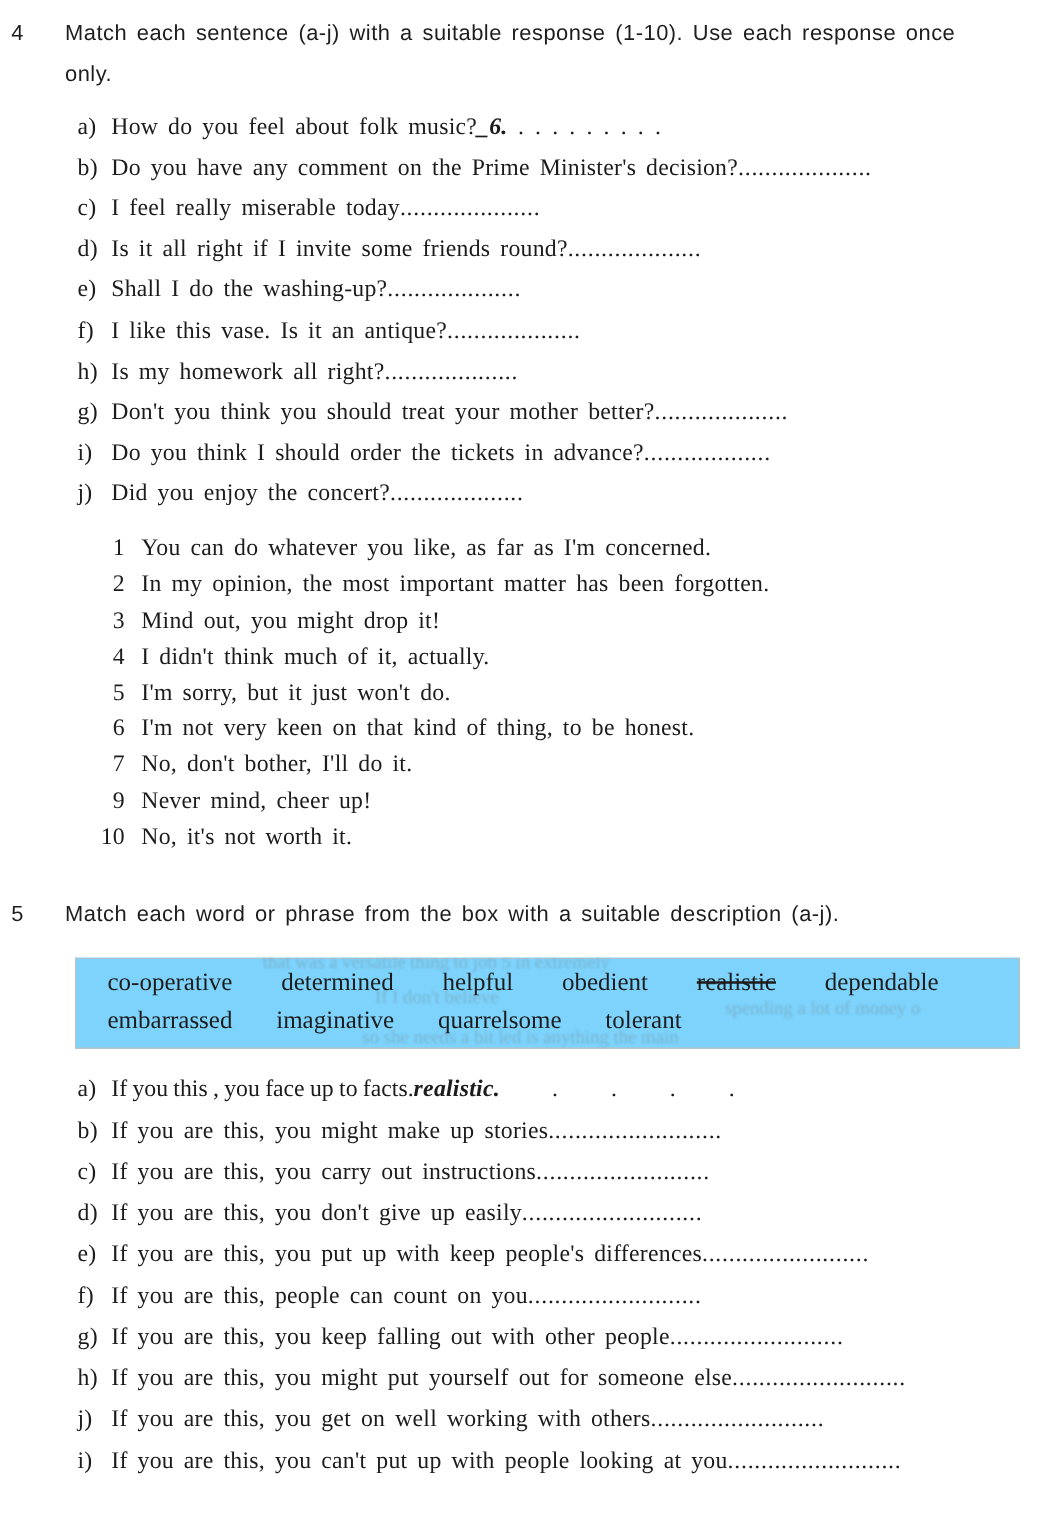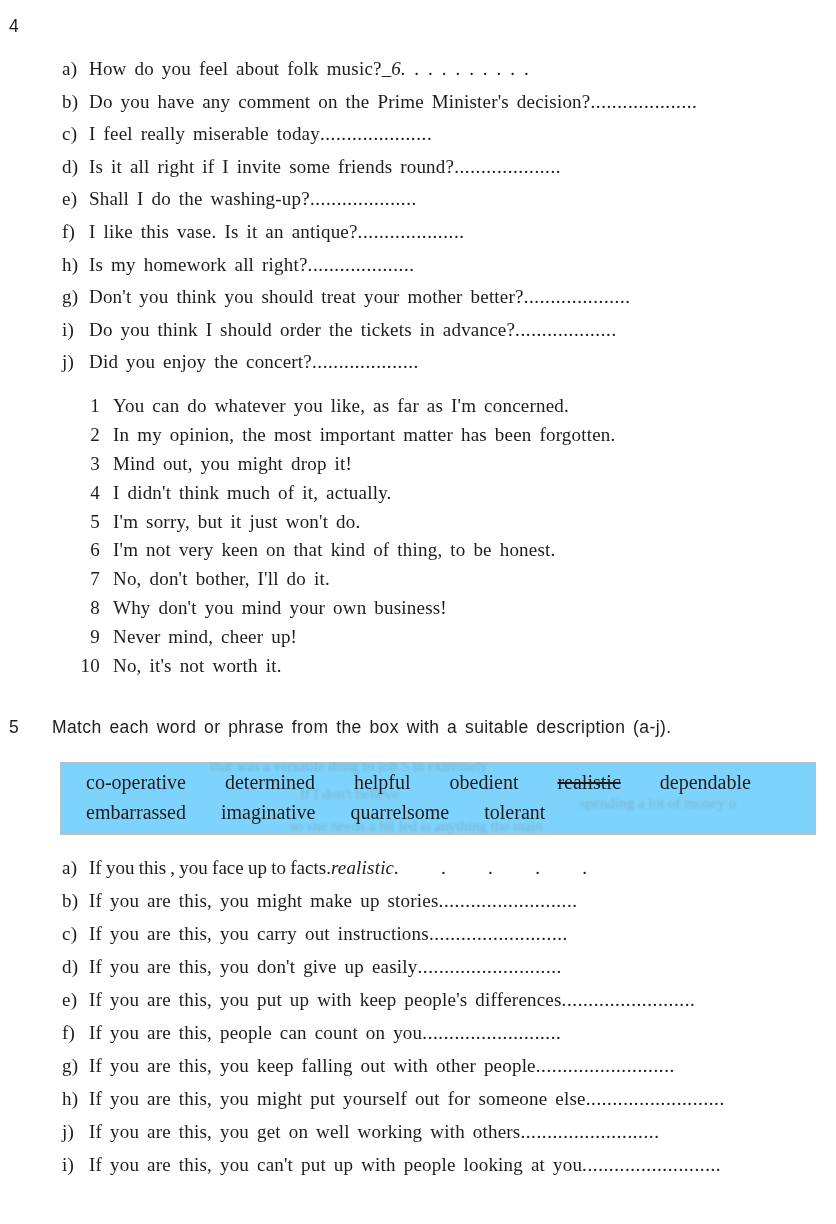--- a/index.html
+++ b/index.html
@@ -33,21 +33,21 @@
   .items { list-style:none; }
   .items li {
     height:32.6px;
     padding-left:62px;
     font-size:19px;
     word-spacing:3px;
     letter-spacing:0.2px;
     white-space:nowrap;
   }
   .items .label { display:inline-block; width:27px; }
-  .answer { font-weight:normal; font-style:italic; }
+  .answer { font-weight:bold; font-style:italic; }
   .dots { white-space:pre; letter-spacing:0.6px; }
   .tight { word-spacing:-0.5px; letter-spacing:0px; }
 
   
   .responses { list-style:none; margin-top:11px; }
   .responses li {
     height:28.9px;
     padding-left:70px;
     font-size:19px;
     word-spacing:3px;
@@ -92,20 +92,21 @@
   .ex5-items li { height:33px; }
 </style>
 </head>
 <body>
 
 <div class="page">
 
   <section>
     <div class="ex-header">
       <span class="ex-num">4</span>
+      <p class="ex-instruction">Match each sentence (a-j) with a suitable response (1-10). Use each response once only.</p>
     </div>
 
     <ol class="items ex4-items">
       <li><span class="label">a)</span><span>How do you feel about folk music?</span><span class="answer">_6.</span><span class="dots"> . . . . . . . . .</span></li>
       <li><span class="label">b)</span><span>Do you have any comment on the Prime Minister's decision?</span><span class="dots">....................</span></li>
       <li><span class="label">c)</span><span>I feel really miserable today</span><span class="dots">.....................</span></li>
       <li><span class="label">d)</span><span>Is it all right if I invite some friends round?</span><span class="dots">....................</span></li>
       <li><span class="label">e)</span><span>Shall I do the washing-up?</span><span class="dots">....................</span></li>
       <li><span class="label">f)</span><span>I like this vase. Is it an antique?</span><span class="dots">....................</span></li>
       <li><span class="label">h)</span><span>Is my homework all right?</span><span class="dots">....................</span></li>
@@ -115,21 +116,20 @@
     </ol>
 
     <ol class="responses">
       <li><span class="num">1</span><span>You can do whatever you like, as far as I'm concerned.</span></li>
       <li><span class="num">2</span><span>In my opinion, the most important matter has been forgotten.</span></li>
       <li><span class="num">3</span><span>Mind out, you might drop it!</span></li>
       <li><span class="num">4</span><span>I didn't think much of it, actually.</span></li>
       <li><span class="num">5</span><span>I'm sorry, but it just won't do.</span></li>
       <li><span class="num">6</span><span>I'm not very keen on that kind of thing, to be honest.</span></li>
       <li><span class="num">7</span><span>No, don't bother, I'll do it.</span></li>
-      <li><span class="num">8</span><span>Why don't you mind your own business!</span></li>
       <li><span class="num">9</span><span>Never mind, cheer up!</span></li>
       <li><span class="num">10</span><span>No, it's not worth it.</span></li>
     </ol>
   </section>
 
   <section>
     <div class="ex-header ex5-header">
       <span class="ex-num">5</span>
       <p class="ex-instruction">Match each word or phrase from the box with a suitable description (a-j).</p>
     </div>

